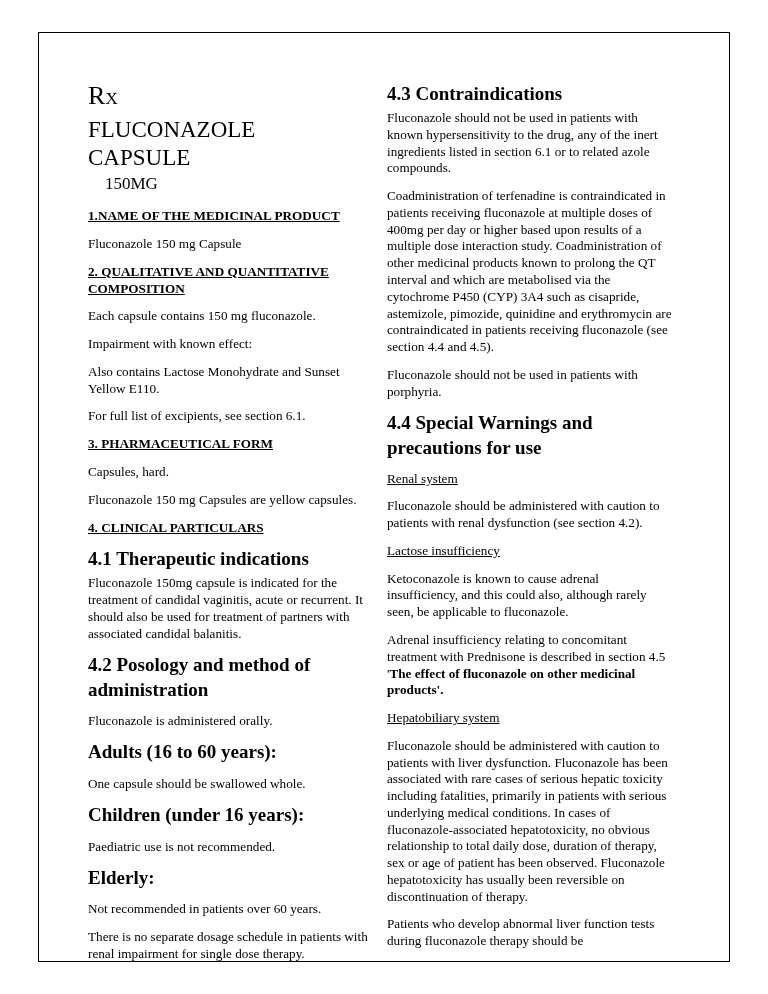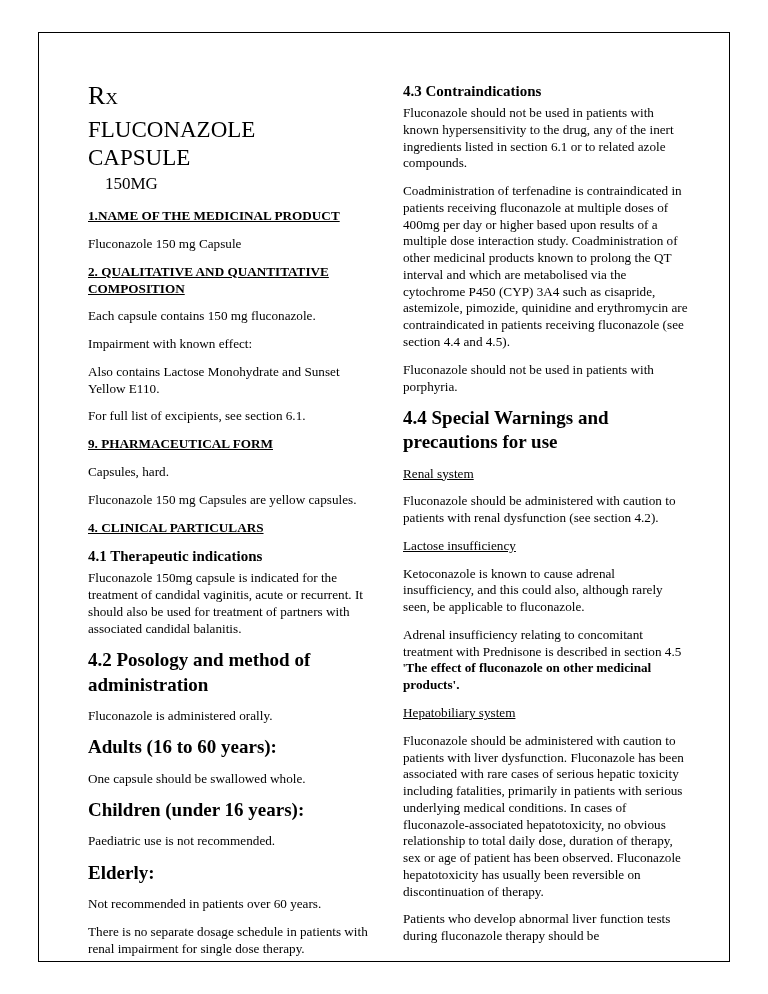--- a/index.html
+++ b/index.html
@@ -29,21 +29,21 @@
     border: 1px solid #000000;
     box-sizing: border-box;
   }
   .content {
     position: absolute;
     left: 88px;
     top: 82px;
     width: 600px;
     height: 840px;
     display: flex;
-    gap: 30px;
+    gap: 14px;
     box-sizing: border-box;
   }
   .col {
     width: 285px;
     box-sizing: border-box;
   }
   .col.right {
     width: 285px;
   }
   p {
@@ -73,21 +73,21 @@
   }
   .h-bold-underline {
     font-weight: bold;
     text-decoration: underline;
     font-size: 13.2px;
     line-height: 1.27;
     margin: 0 0 11px 0;
   }
   .h-bold {
     font-weight: bold;
-    font-size: 15px;
+    font-size: 19px;
     line-height: 1.27;
     margin: 0 0 4px 0;
   }
   .h-bold-sp {
     font-weight: bold;
     font-size: 19px;
     line-height: 1.27;
     margin: 0 0 11px 0;
   }
   .h-underline {
@@ -122,21 +122,21 @@
 
       <div class="h-bold-underline">1.NAME OF THE MEDICINAL PRODUCT</div>
       <p>Fluconazole 150 mg Capsule</p>
 
       <div class="h-bold-underline">2. QUALITATIVE AND QUANTITATIVE COMPOSITION</div>
       <p>Each capsule contains 150 mg fluconazole.</p>
       <p>Impairment with known effect:</p>
       <p>Also contains Lactose Monohydrate and Sunset Yellow E110.</p>
       <p>For full list of excipients, see section 6.1.</p>
 
-      <div class="h-bold-underline"> 9. PHARMACEUTICAL FORM</div>
+      <div class="h-bold-underline"> 3. PHARMACEUTICAL FORM</div>
       <p>Capsules, hard.</p>
       <p>Fluconazole 150 mg Capsules are yellow capsules.</p>
 
       <div class="h-bold-underline"> 4. CLINICAL PARTICULARS</div>
 
       <div class="h-bold">4.1 Therapeutic indications</div>
       <p>Fluconazole 150mg capsule is indicated for the treatment of candidal vaginitis, acute or recurrent. It should also be used for treatment of partners with associated candidal balanitis.</p>
 
       <div class="h-bold-sp">4.2  Posology and method of administration</div>
       <p>Fluconazole is administered orally.</p>

